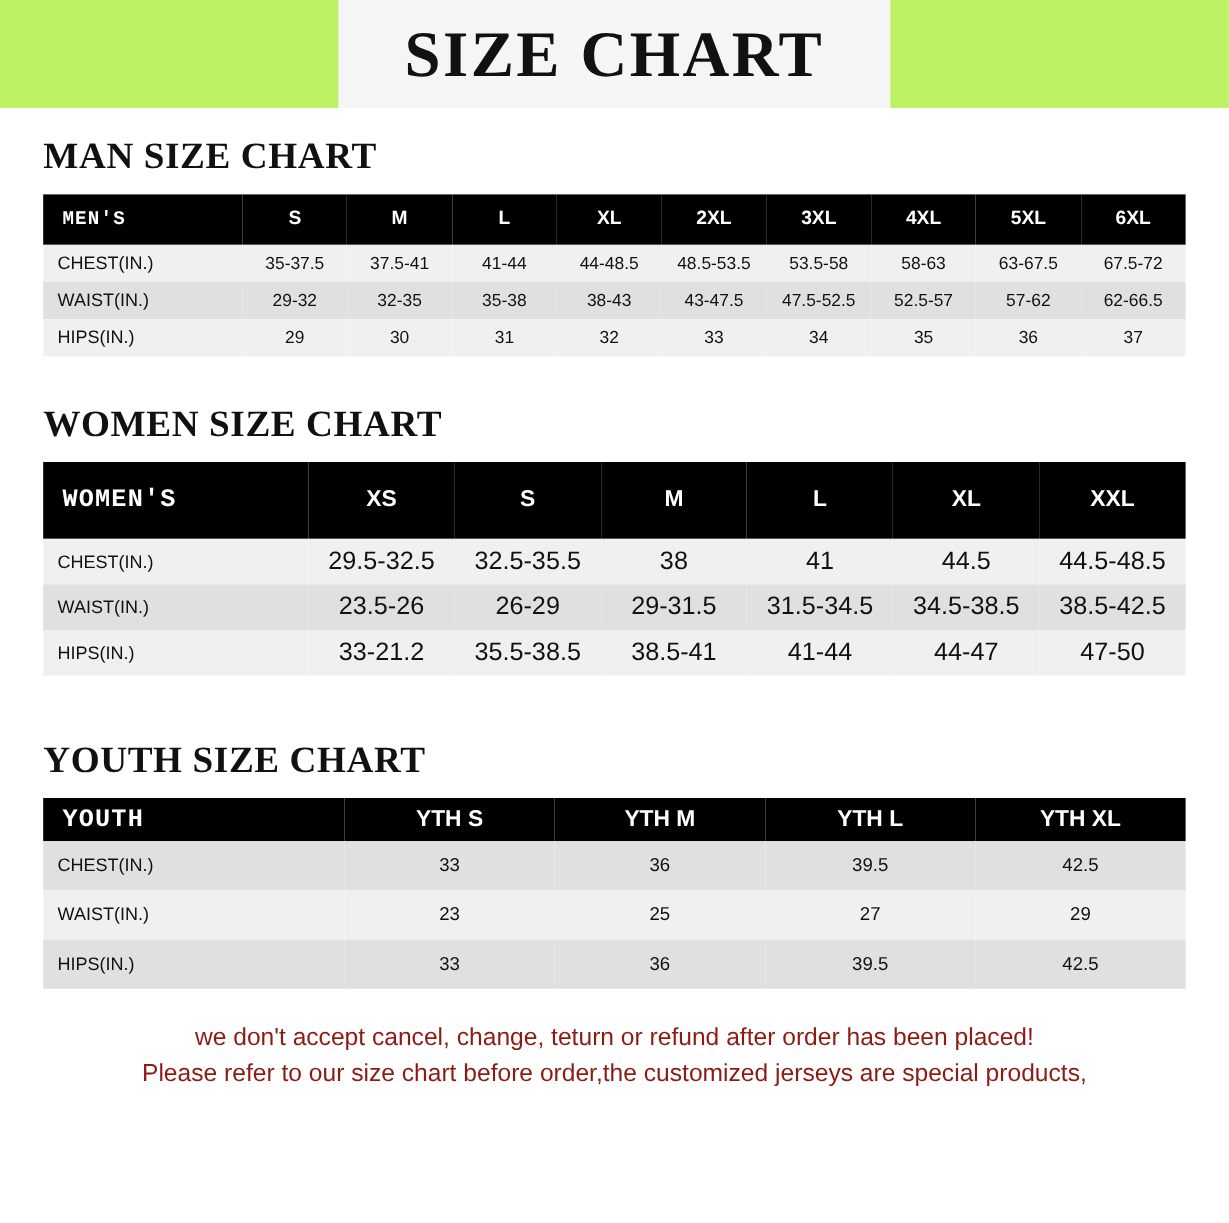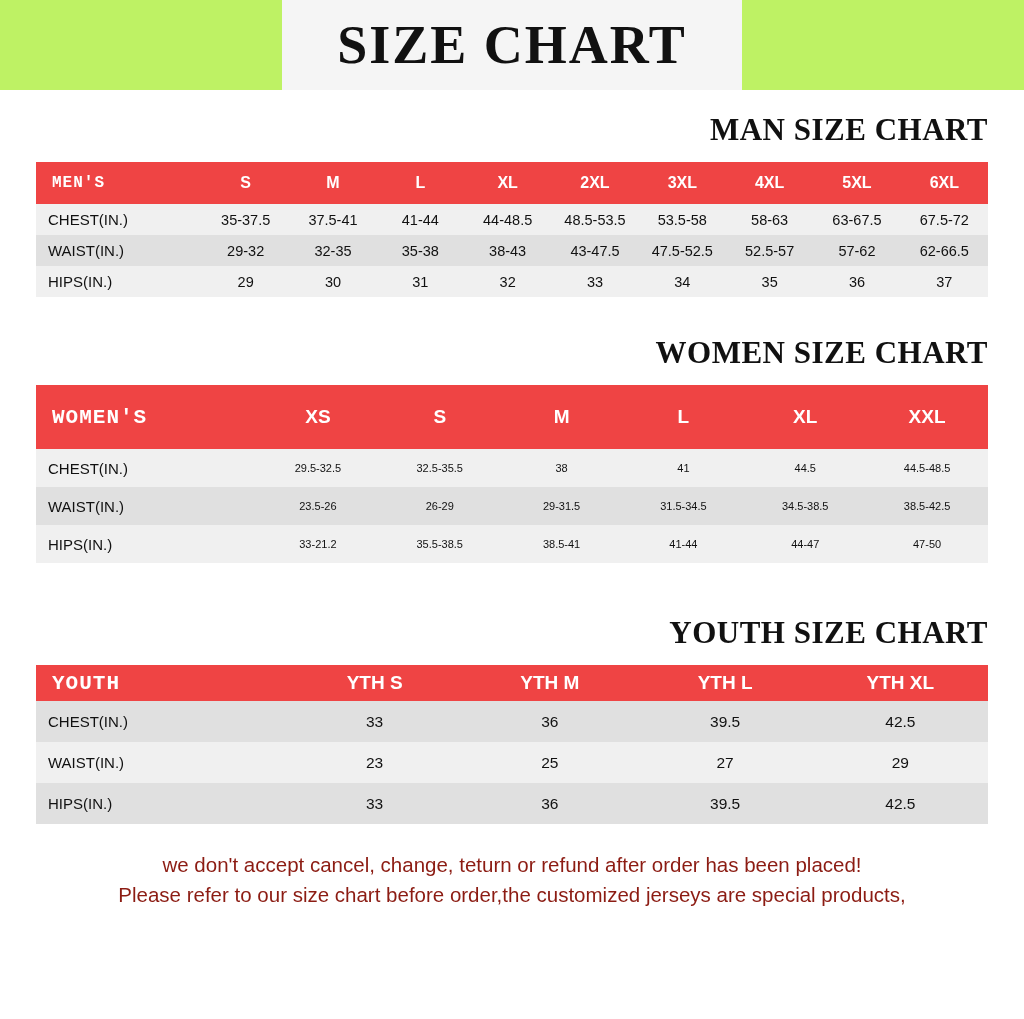--- a/index.html
+++ b/index.html
@@ -52,21 +52,21 @@
     font-family: "Liberation Serif", serif;
     text-align: center;
     line-height: 90px;
   }
 
   
   .section {
     padding: 0 36px;
   }
   .section-title {
-    text-align: right;
+    text-align: left;
     font-size: 31px;
     font-weight: bold;
     color: #111111;
     font-family: "Liberation Serif", serif;
     letter-spacing: 0.5px;
   }
   .man-title { margin: 22px 0 14px 0; }
   .women-title { margin: 38px 0 14px 0; }
   .youth-title { margin: 52px 0 14px 0; }
 
@@ -78,21 +78,21 @@
   }
   th, td {
     padding: 0;
     height: 31px;
     font-size: 14.5px;
     color: #111111;
     text-align: center;
     font-family: "Liberation Sans", sans-serif;
   }
   thead th {
-    background: #ef4444;
+    background: #000000;
     color: #ffffff;
     height: 42px;
   }
   thead th.rowhead {
     text-align: left;
     padding-left: 16px;
     font-size: 20px;
     font-weight: bold;
     letter-spacing: 1px;
     font-family: "Liberation Mono", monospace;
@@ -100,21 +100,21 @@
   tbody td.rowhead {
     text-align: left;
     padding-left: 12px;
     font-weight: normal;
     font-size: 15px;
   }
   tbody tr.odd td { background: #f0f0f0; }
   tbody tr.even td { background: #e0e0e0; }
 
   
-  .women-table th, .women-table td { height: 38px; font-size: 11px; }
+  .women-table th, .women-table td { height: 38px; font-size: 21px; }
   .women-table thead th { height: 64px; font-size: 19px; }
   .women-table thead th.rowhead { font-size: 21px; }
 
   
   .youth-table th, .youth-table td { height: 41px; font-size: 15.5px; }
   .youth-table thead th { height: 36px; font-size: 19px; }
   .youth-table thead th.rowhead { font-size: 21px; }
 
   .man-table thead th { font-size: 16px; }
 

